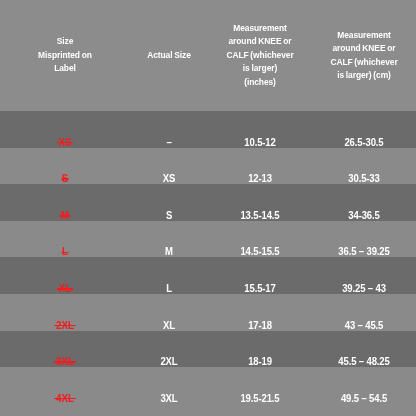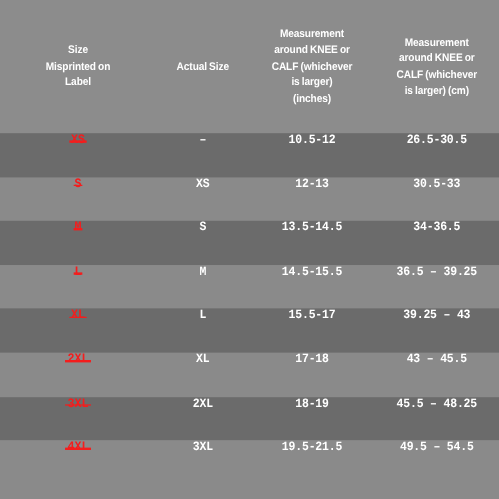--- a/index.html
+++ b/index.html
@@ -49,23 +49,22 @@
 
   
   .tbody {
     flex: 1 1 auto;
     display: flex;
     flex-direction: column;
   }
   .row {
     flex: 0 0 36.6px;
     display: flex;
-    align-items: flex-start;
+    align-items: flex-end;
     box-sizing: border-box;
-    font-family: Liberation Mono, monospace;
   }
   .row.dark  { background: #6b6b6b; }
   .row.light { background: #8a8a8a; }
 
   .cell {
     box-sizing: border-box;
     text-align: center;
     padding: 0 2px;
     font-weight: 700;
     font-size: 10.6px;

